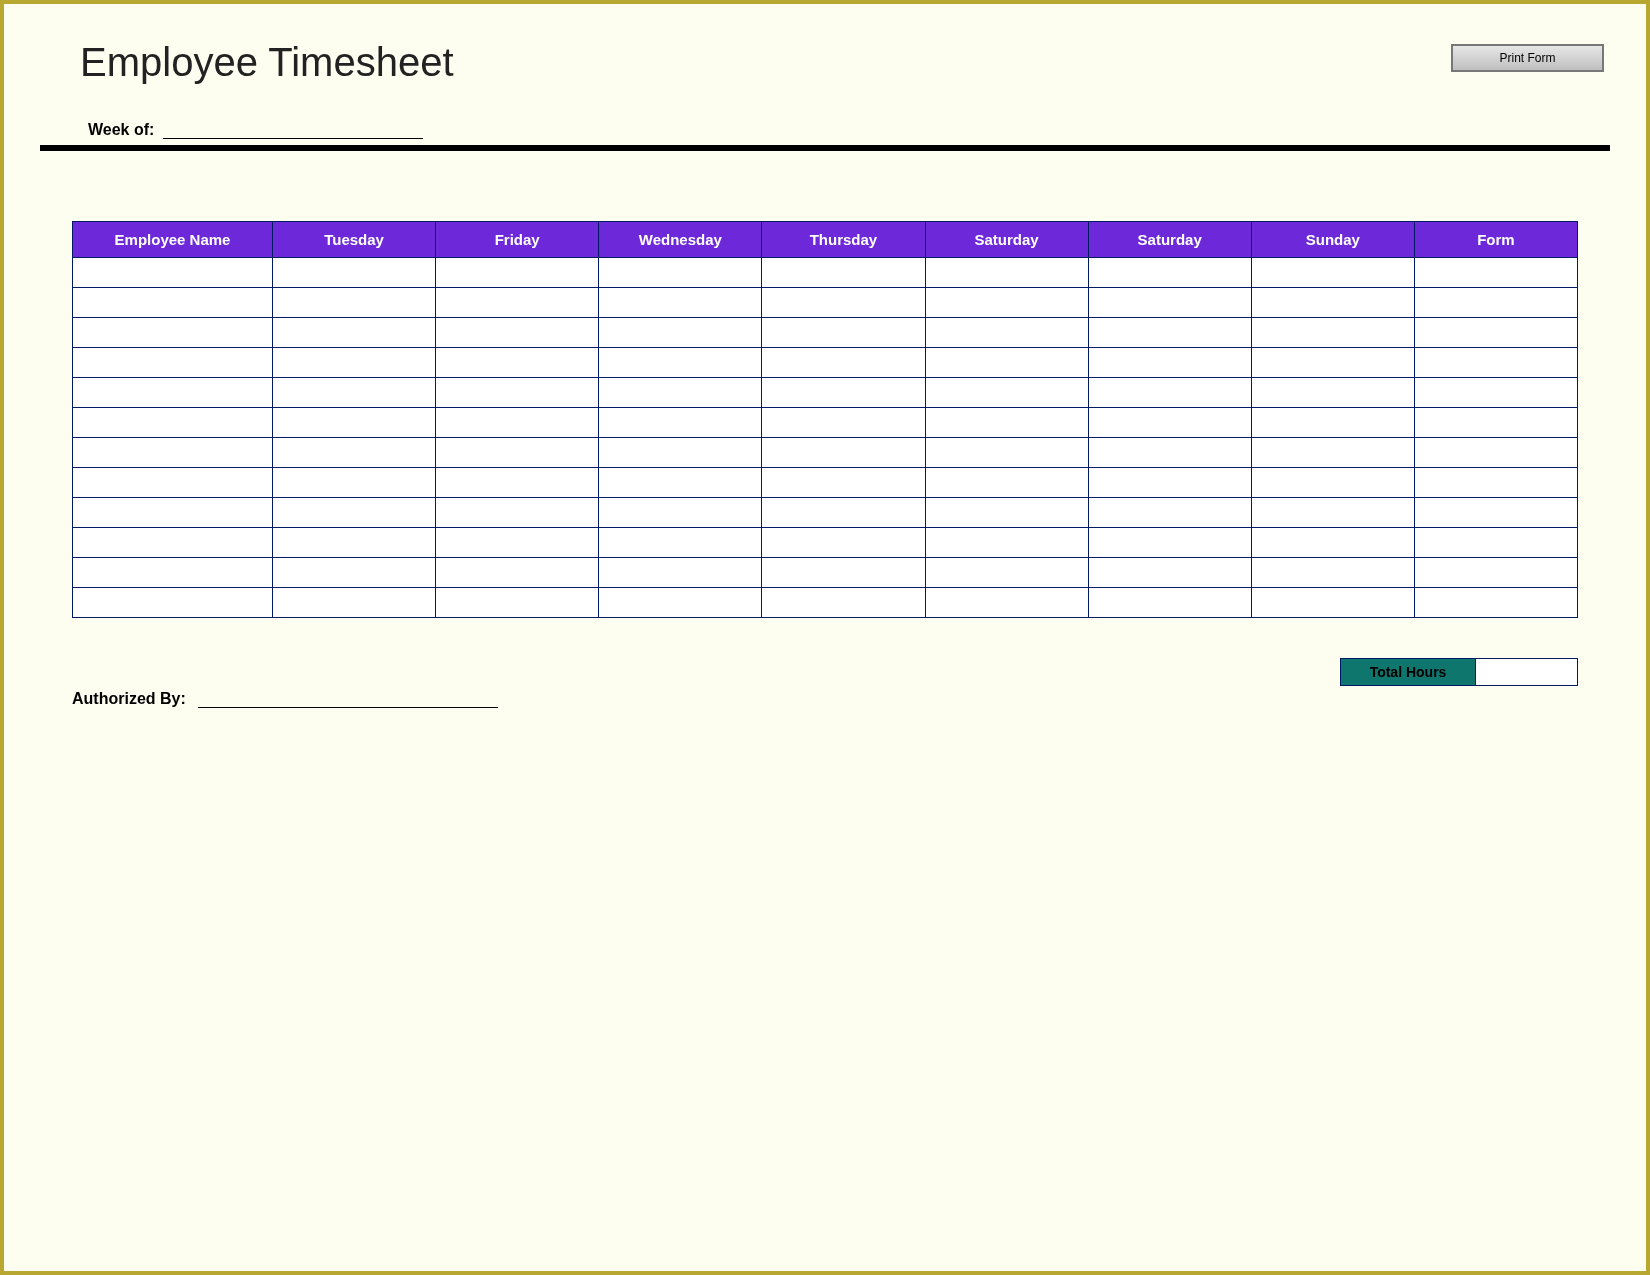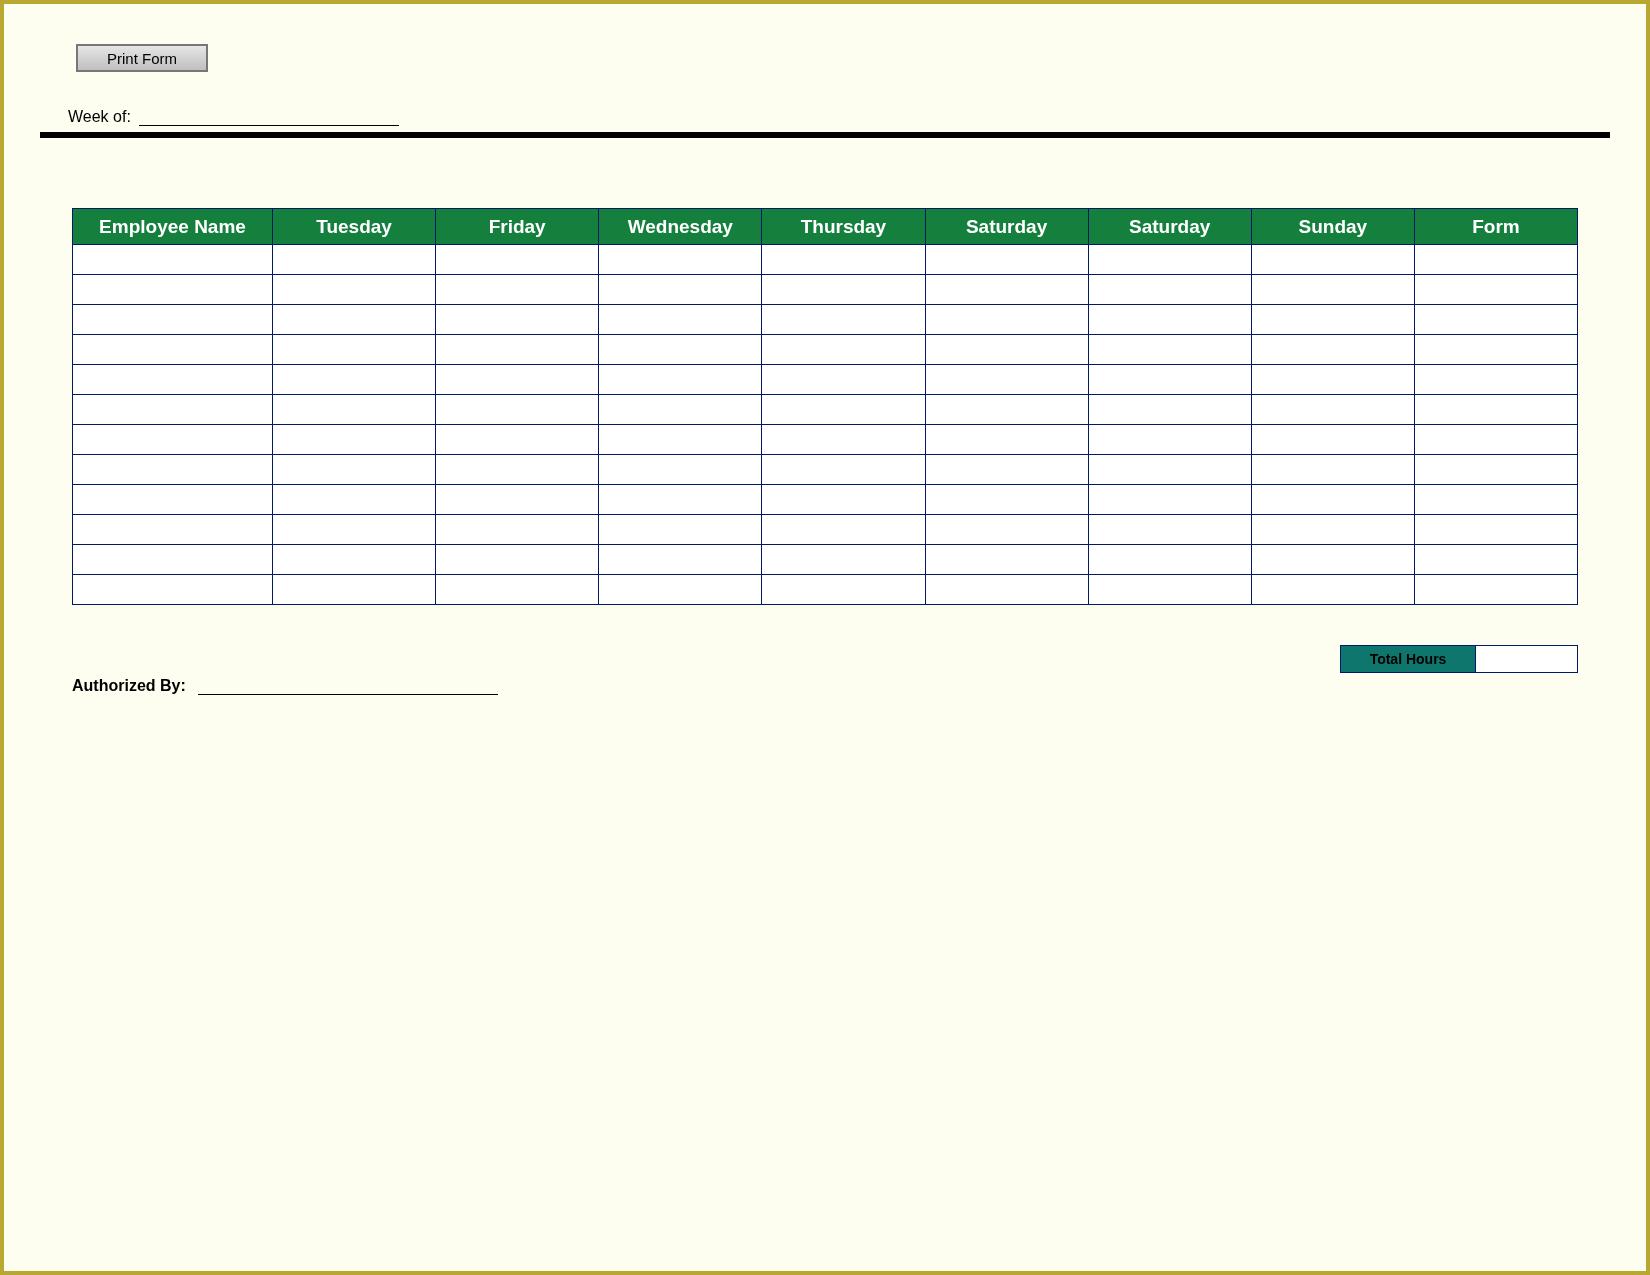--- a/index.html
+++ b/index.html
@@ -19,35 +19,36 @@
     margin-bottom: 36px;
   }
   .title {
     font-family: "Segoe UI", Arial, sans-serif;
     font-size: 40px;
     font-weight: 400;
     color: #222;
     margin-left: 40px;
   }
   .print-btn {
-    width: 132px;
+    width: 153px;
     height: 28px;
     background: linear-gradient(#e6e6e6, #bfbfbf);
     border: 2px solid #777;
-    font-size: 15px;
+    font-size: 12px;
     color: #000;
     cursor: pointer;
     margin-right: 6px;
     margin-top: 4px;
     margin-left: 36px;
   }
   .week-row {
-    margin-left: 28px;
+    margin-left: 48px;
     font-size: 16px;
     color: #000;
+    font-weight: bold;
   }
   .week-row .line {
     display: inline-block;
     width: 260px;
     border-bottom: 1px solid #000;
     margin-left: 4px;
     height: 14px;
     vertical-align: bottom;
   }
   .double-rule {
@@ -58,23 +59,23 @@
   }
   .table-wrap {
     margin: 70px 32px 0 32px;
   }
   table.sheet {
     width: 100%;
     border-collapse: collapse;
     table-layout: fixed;
   }
   table.sheet th {
-    background: #15803d;
+    background: #6d28d9;
     color: #fff;
-    font-size: 19px;
+    font-size: 15px;
     font-weight: bold;
     height: 36px;
     border: 1px solid #001a66;
     white-space: nowrap;
     padding: 0 4px;
   }
   table.sheet th.name-col { width: 200px; }
   table.sheet td {
     border: 1px solid #001a66;
     height: 30px;
@@ -114,20 +115,21 @@
     border-bottom: 1px solid #000;
     margin-left: 8px;
     height: 14px;
     vertical-align: bottom;
   }
 </style>
 </head>
 <body>
 
 <div class="top-row">
+  <div class="title">Employee Timesheet</div>
   <button class="print-btn">Print Form</button>
 </div>
 
 <div class="week-row">
   <span>Week of:</span>
   <span class="line"></span>
 </div>
 
 <div class="double-rule"></div>
 

